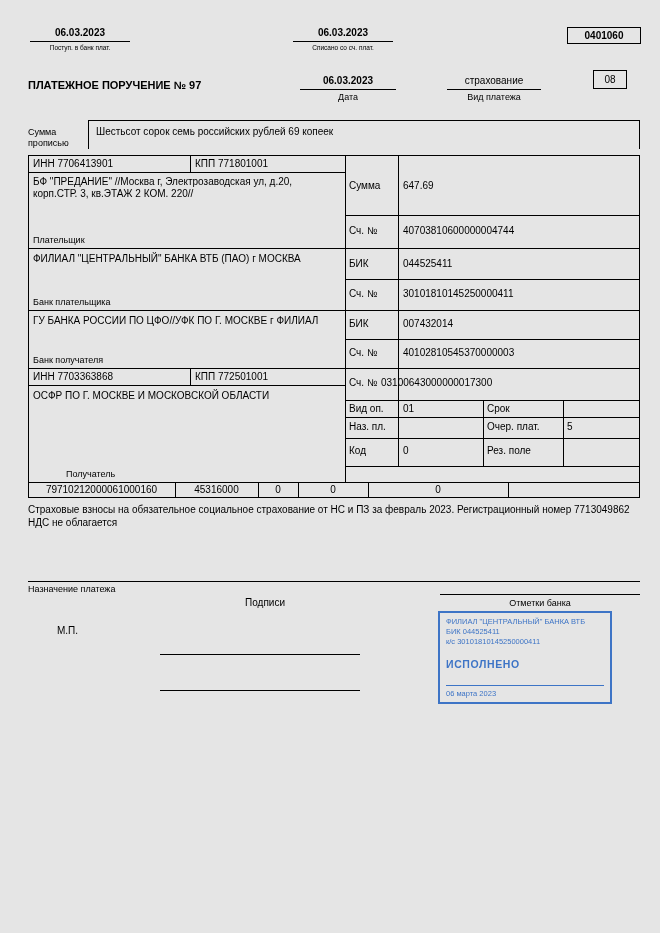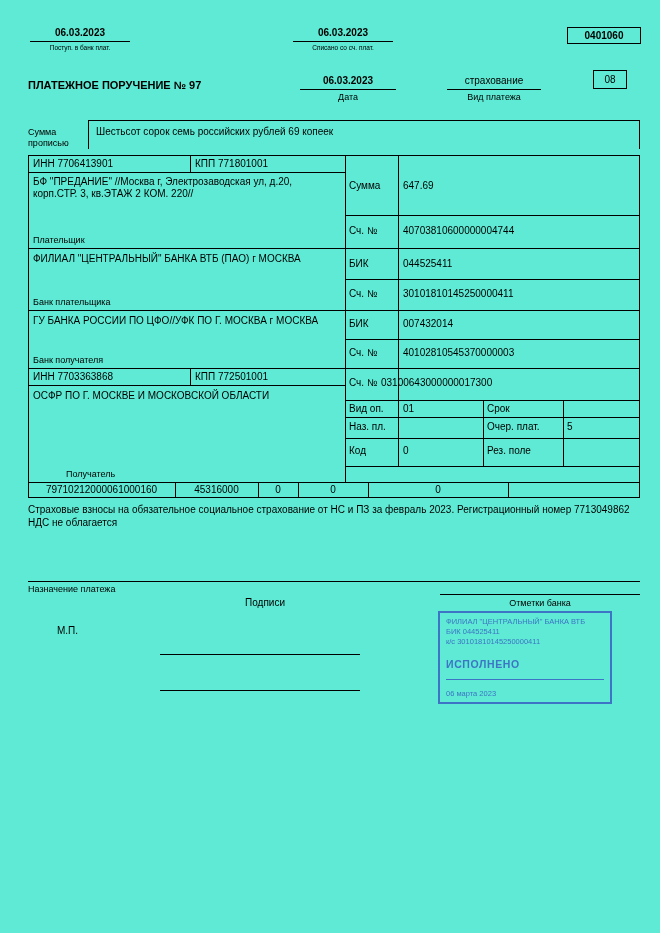--- a/index.html
+++ b/index.html
@@ -1,35 +1,35 @@
 <!DOCTYPE html>
 <html><head>
 <meta charset="utf-8">
 <style>
   * { margin:0; padding:0; box-sizing:border-box; }
   html,body { background:#ffffff; }
   body { font-family:"Liberation Sans", sans-serif; color:#000; }
-  .page { position:relative; width:660px; height:933px; background:#5eead4; overflow:hidden; }
+  .page { position:relative; width:660px; height:933px; background:#e5e5e5; overflow:hidden; }
   .abs { position:absolute; }
   .t11 { font-size:11px; line-height:13px; }
   .t10 { font-size:10px; line-height:12px; }
   .t9  { font-size:9px;  line-height:11px; }
   .t6  { font-size:6.5px; line-height:8px; }
   .b { font-weight:bold; }
   .ctr { text-align:center; }
   .hl { position:absolute; height:1px; background:#000; }
   .vl { position:absolute; width:1px; background:#000; }
   .ul-line { border-bottom:1px solid #000; text-align:center; padding-bottom:2px; }
   .boxed { border:1px solid #000; text-align:center; }
   .words-box { border:1px solid #000; border-bottom:none; padding:5px 7px; }
   .cap-gap { margin-top:2px; }
   .stamp { border:2px solid #3d74c6; color:#3d74c6; padding:4px 6px; display:flex; flex-direction:column; }
   .stamp .s7 { font-size:7.5px; line-height:10px; }
   .stamp .done { font-weight:bold; font-size:10.5px; letter-spacing:0.6px; margin-top:11px; }
-  .stamp .sdate { margin-top:auto; border-top:1px solid #3d74c6; padding-top:9px; font-size:7.5px; }
+  .stamp .sdate { margin-top:auto; border-top:1px solid #3d74c6; padding-top:3px; font-size:7.5px; }
 </style>
 </head>
 <body>
 
 <div class="page">
 
   <div class="abs" style="left:30px; top:27px; width:100px;">
     <div class="ul-line t10 b">06.03.2023</div>
     <div class="ctr t6 cap-gap">Поступ. в банк плат.</div>
   </div>
@@ -92,21 +92,21 @@
     <div class="vl" style="left:480px; top:327px; height:15px;"></div>
 
     <div class="abs t10" style="left:5px; top:3px;">ИНН 7706413901</div>
     <div class="abs t10" style="left:167px; top:3px;">КПП 771801001</div>
     <div class="abs t10" style="left:5px; top:21px; width:306px;">БФ "ПРЕДАНИЕ" //Москва г, Электрозаводская ул, д.20, корп.СТР. 3, кв.ЭТАЖ 2 КОМ. 220//</div>
     <div class="abs t9" style="left:5px; top:80px;">Плательщик</div>
 
     <div class="abs t10" style="left:5px; top:98px; width:306px;">ФИЛИАЛ "ЦЕНТРАЛЬНЫЙ" БАНКА ВТБ (ПАО) г МОСКВА</div>
     <div class="abs t9" style="left:5px; top:142px;">Банк плательщика</div>
 
-    <div class="abs t10" style="left:5px; top:160px; width:306px;">ГУ БАНКА РОССИИ ПО ЦФО//УФК ПО Г. МОСКВА г МОСКВА</div>
+    <div class="abs t10" style="left:5px; top:160px; width:306px;">ГУ БАНКА РОССИИ ПО ЦФО//УФК ПО Г. МОСКВЕ г ФИЛИАЛ</div>
     <div class="abs t9" style="left:5px; top:200px;">Банк получателя</div>
 
     <div class="abs t10" style="left:5px; top:216px;">ИНН 7703363868</div>
     <div class="abs t10" style="left:167px; top:216px;">КПП 772501001</div>
     <div class="abs t10" style="left:5px; top:235px; width:306px;">ОСФР ПО Г. МОСКВЕ И МОСКОВСКОЙ ОБЛАСТИ</div>
     <div class="abs t9" style="left:5px; top:314px;padding-left:33px;">Получатель</div>
 
     <div class="abs t10" style="left:321px; top:25px;">Сумма</div>
     <div class="abs t10" style="left:375px; top:25px;">647.69</div>
 

